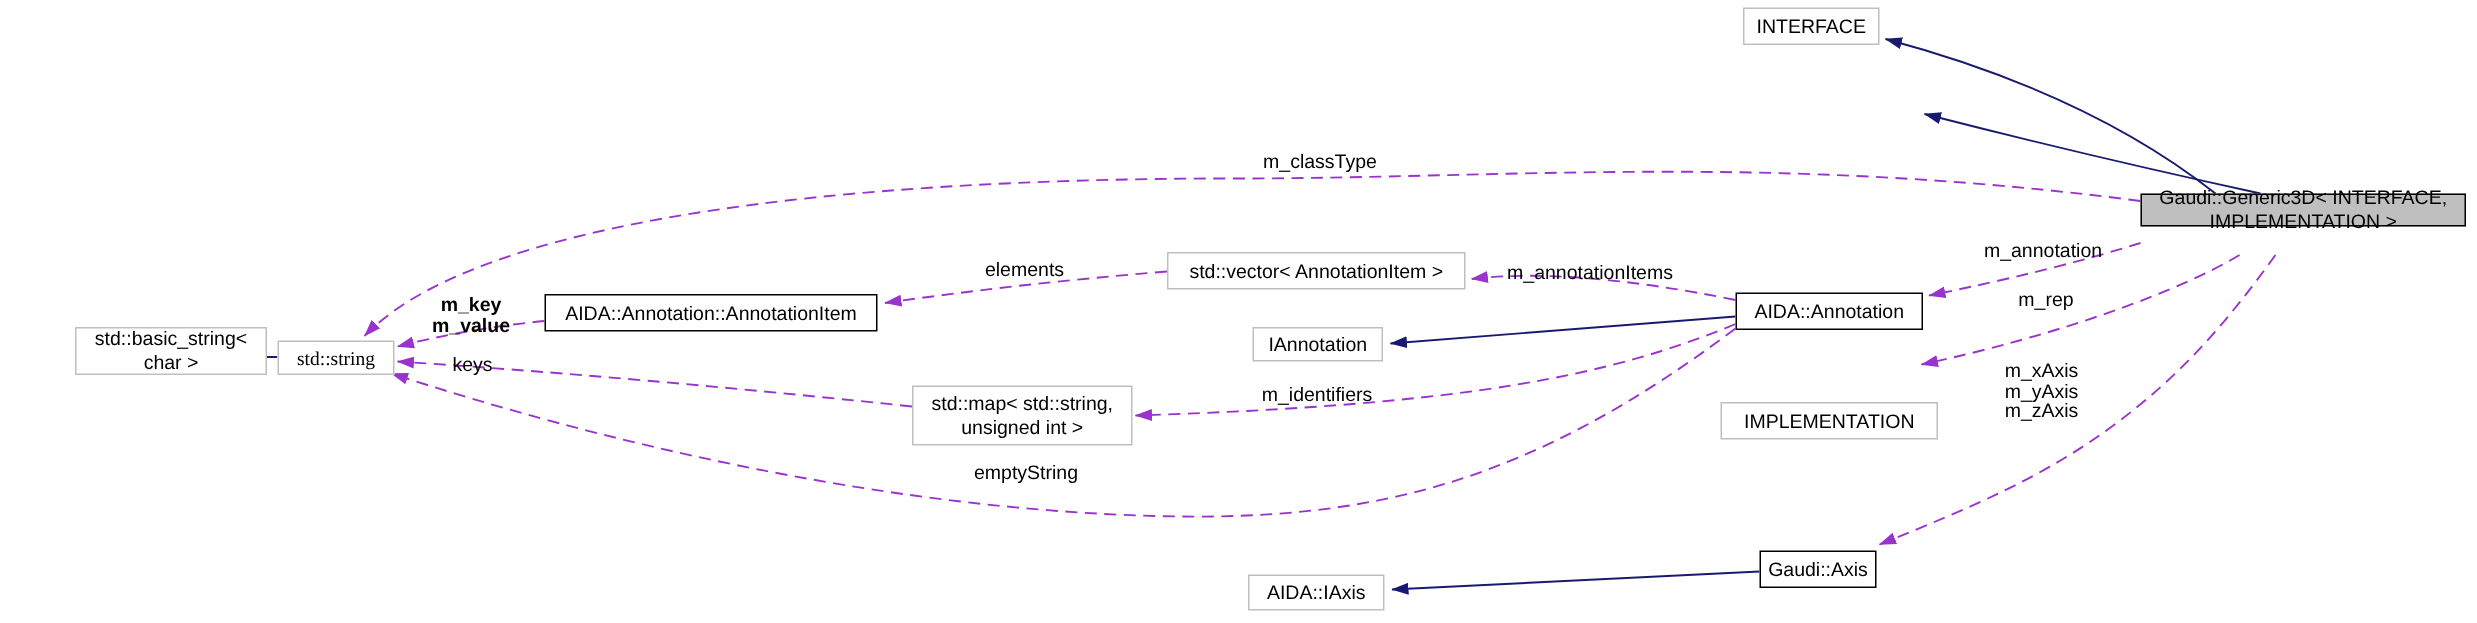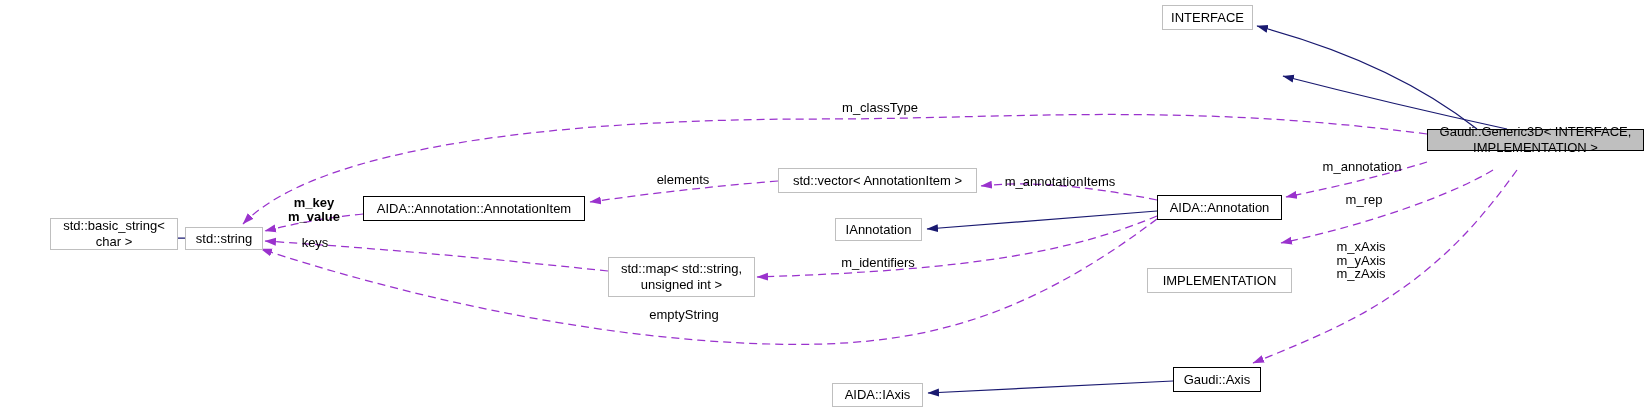--- a/index.html
+++ b/index.html
@@ -64,38 +64,38 @@
 
   <div class="node" style="left:1162px; top:5px; width:91px; height:25px;">INTERFACE</div>
 
 
   <div class="node current" style="left:1427px; top:129px; width:217px; height:22px;">Gaudi::Generic3D&lt; INTERFACE,
 IMPLEMENTATION &gt;</div>
 
   <div class="node" style="left:18px; top:218px; width:128px; height:32px;margin-left:32px;">std::basic_string&lt;
 char &gt;</div>
 
-  <div class="node" style="left:185px; top:227px; width:78px; height:23px;">std::string</div>
+  <div class="node" style="left:185px; top:227px; width:78px; height:23px;font-family:Liberation Serif, serif;">std::string</div>
 
   <div class="node" style="left:778px; top:168px; width:199px; height:25px;">std::vector&lt; AnnotationItem &gt;</div>
 
   <div class="node dark" style="left:363px; top:196px; width:222px; height:25px;">AIDA::Annotation::AnnotationItem</div>
 
   <div class="node" style="left:835px; top:218px; width:87px; height:23px;">IAnnotation</div>
 
   <div class="node dark" style="left:1157px; top:195px; width:125px; height:25px;">AIDA::Annotation</div>
 
   <div class="node" style="left:1147px; top:248px; width:145px; height:25px;margin-top:20px;">IMPLEMENTATION</div>
 
   <div class="node" style="left:608px; top:257px; width:147px; height:40px;">std::map&lt; std::string,
 unsigned int &gt;</div>
 
   <div class="node" style="left:832px; top:383px; width:91px; height:24px;">AIDA::IAxis</div>
 
-  <div class="node dark" style="left:1173px; top:367px; width:88px; height:25px;">Gaudi::Axis</div>
+  <div class="node dark" style="left:1173px; top:367px; width:78px; height:25px;">Gaudi::Axis</div>
 
   <div class="elabel" style="left:880px; top:101px;">m_classType</div>
 
   <div class="elabel" style="left:683px; top:173px;">elements</div>
 
   <div class="elabel" style="left:1060px; top:175px;">m_annotationItems</div>
 
   <div class="elabel" style="left:1362px; top:160px;">m_annotation</div>
 
   <div class="elabel" style="left:1364px; top:193px;">m_rep</div>

